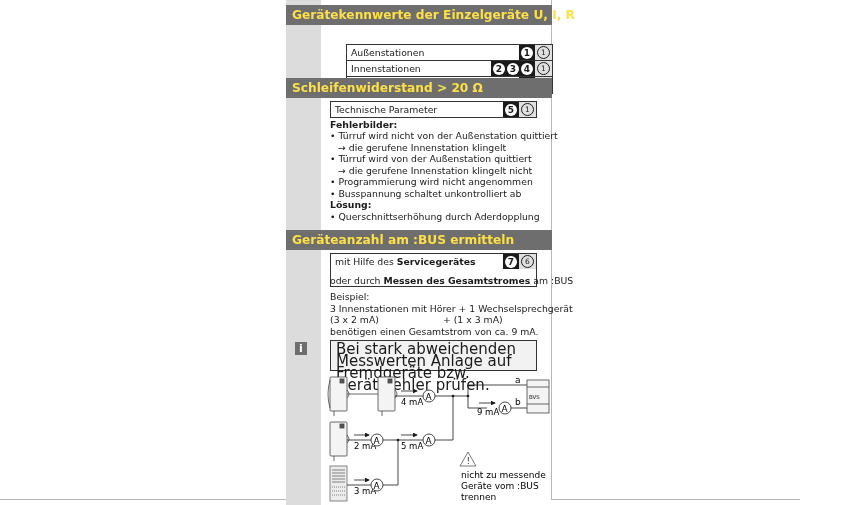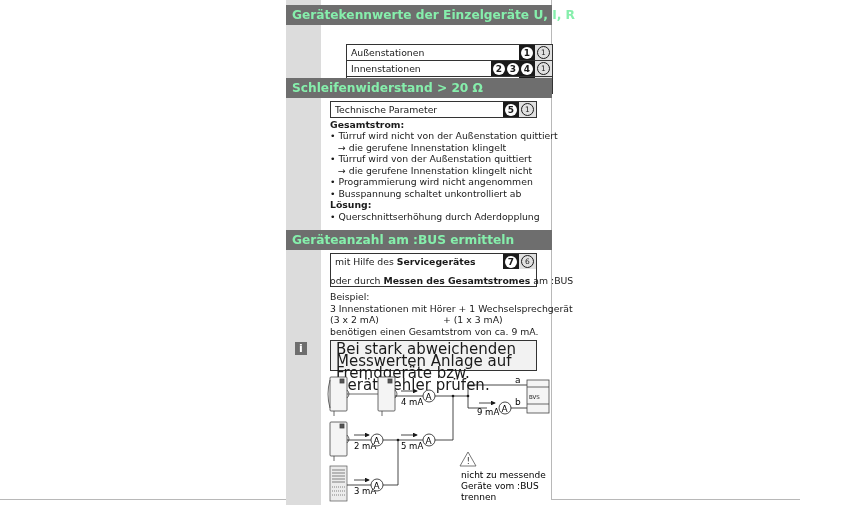--- a/index.html
+++ b/index.html
@@ -3,21 +3,21 @@
 <meta charset="utf-8">
 <style>
   html, body { margin:0; padding:0; }
   body { width:863px; height:505px; background:#ffffff; position:relative; overflow:hidden;
          font-family:"DejaVu Sans", sans-serif; color:#1a1a1a; }
   .bottom-rule { position:absolute; left:0; top:499px; width:800px; height:1px; background:#b8b8b8; }
   .page { position:absolute; left:286px; top:0; width:267px; height:505px; }
   .gutter { position:absolute; left:0; top:0; width:35px; height:505px; background:#dcdcdc; }
   .content { position:absolute; left:35px; top:0; width:230px; height:505px; background:#fff; }
   .rborder { position:absolute; left:265px; top:0; width:1px; height:500px; background:#b8b8b8; }
-  .sec-head { position:absolute; left:0; width:266px; height:20px; background:#6e6e6e; color:#86efac;
+  .sec-head { position:absolute; left:0; width:266px; height:20px; background:#6e6e6e; color:#fde047;
               font-weight:bold; font-size:12.2px; line-height:20px; padding-left:6px; box-sizing:border-box; white-space:nowrap; }
   .box { position:absolute; left:44px; width:207px; border:1px solid #333; background:#fff; box-sizing:border-box; }
   .box-row { position:relative; height:16px; border-bottom:1px solid #333; font-size:9.3px; line-height:15px; padding-left:4px; box-sizing:border-box; }
   .box-row:last-child { border-bottom:none; }
   .nums { position:absolute; right:0; top:0; height:15px; display:flex; }
   .num-dark { background:#1a1a1a; display:flex; align-items:center; padding:0 1px; }
   .num-light { background:#e0e0e0; display:flex; align-items:center; padding:0 1px; }
   .circ-w { width:12px; height:12px; border-radius:50%; background:#fff; color:#1a1a1a; font-weight:bold; font-size:9px; line-height:12px; text-align:center; margin:0 1px; }
   .circ-o { width:11px; height:11px; border-radius:50%; border:1px solid #1a1a1a; color:#1a1a1a; font-size:7.5px; line-height:11px; text-align:center; margin:0 1px; }
   .txt { position:absolute; left:44px; font-size:9.3px; line-height:11.5px; white-space:nowrap; }
@@ -83,21 +83,21 @@
       <div class="nums">
         <div class="num-dark">
             <div class="circ-w">5</div>
           </div>
         <div class="num-light">
             <div class="circ-o">1</div>
           </div>
       </div>
     </div>
   </div>
-  <div class="txt b" style="top:119px;">Gesamtstrom:</div>
+  <div class="txt b" style="top:119px;">Fehlerbilder:</div>
   <div class="txt" style="top:130px;">• Türruf wird nicht von der Außenstation quittiert</div>
   <div class="txt" style="top:141.5px; left:52px;">→ die gerufene Innenstation klingelt</div>
   <div class="txt" style="top:153px;">• Türruf wird von der Außenstation quittiert</div>
   <div class="txt" style="top:164.5px; left:52px;">→ die gerufene Innenstation klingelt nicht</div>
   <div class="txt" style="top:176px;text-align:right;">• Programmierung wird nicht angenommen</div>
   <div class="txt" style="top:187.5px;">• Busspannung schaltet unkontrolliert ab</div>
   <div class="txt b" style="top:199px;">Lösung:</div>
   <div class="txt" style="top:211px;">• Querschnittserhöhung durch Aderdopplung</div>
 
   <div class="sec-head" style="top:230px;">Geräteanzahl am :BUS ermitteln</div>

